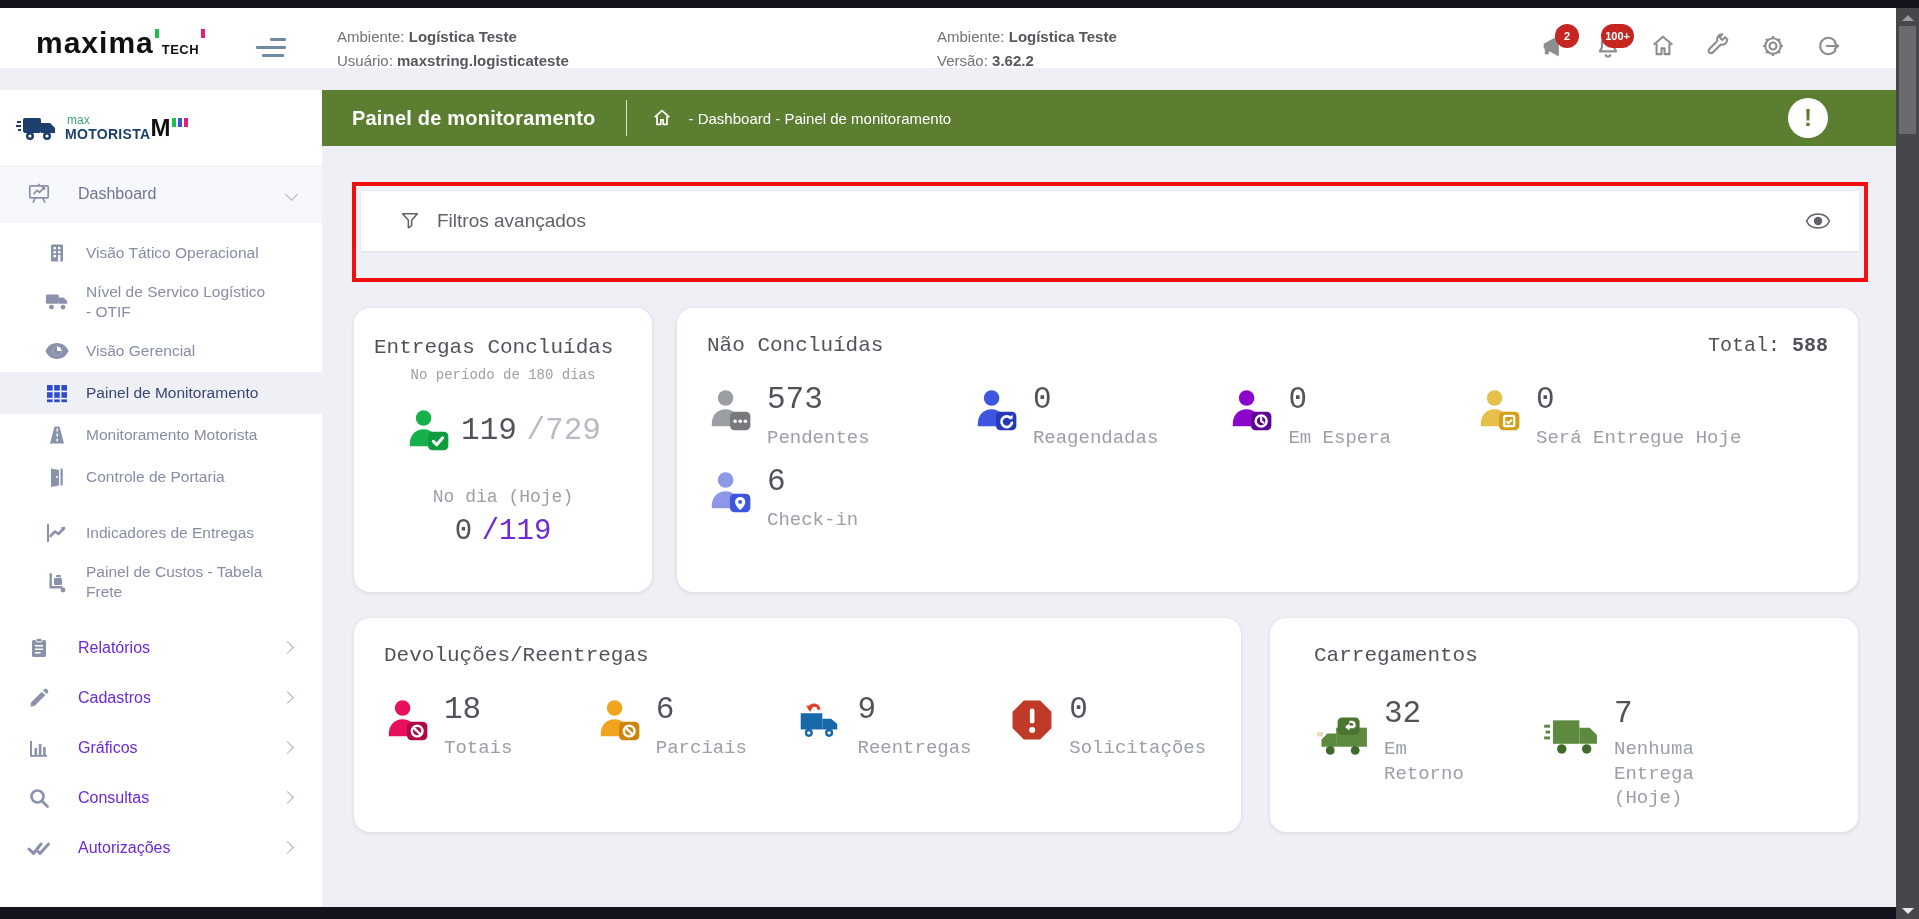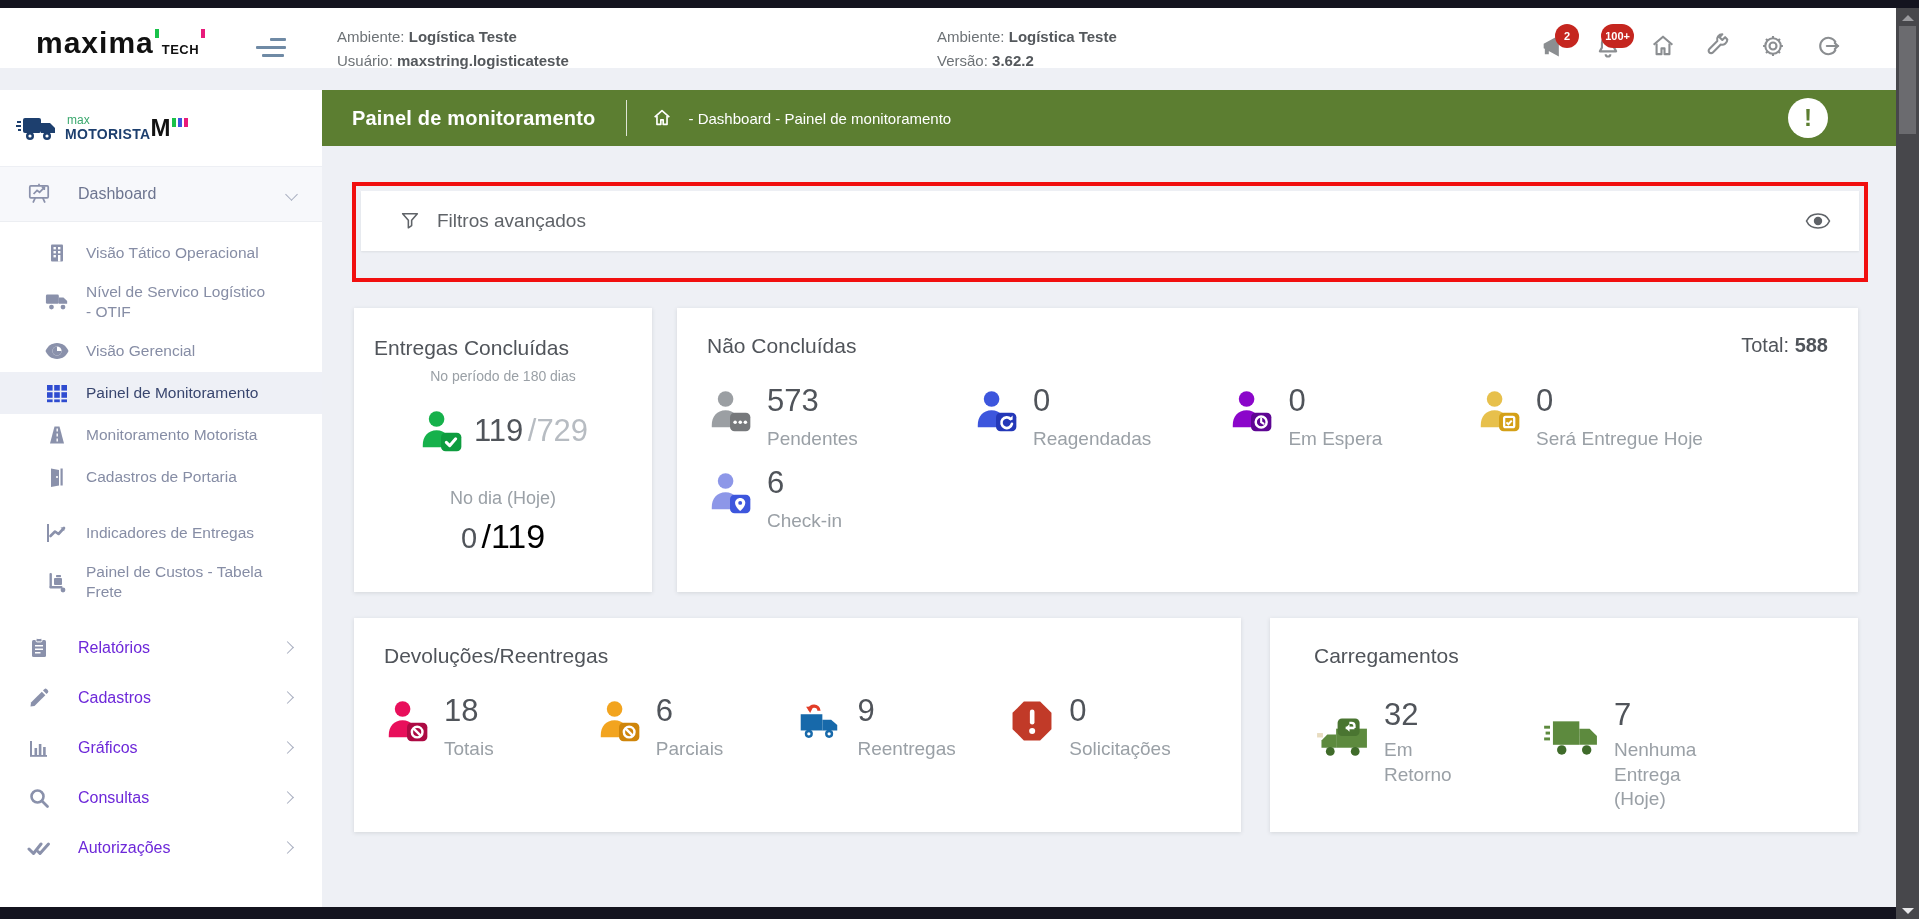--- a/index.html
+++ b/index.html
@@ -73,31 +73,31 @@
   .gb-alert{margin-left:auto;margin-right:68px;width:40px;height:40px;border-radius:50%;background:#fff;color:#5c7e31;
     font-weight:800;font-size:24px;display:flex;align-items:center;justify-content:center;cursor:pointer;}
   
   .main{position:absolute;top:146px;left:322px;width:1574px;height:761px;}
   .filter-annotation{position:absolute;left:30px;top:36px;width:1516px;height:100px;border:4px solid #f10f0f;box-sizing:border-box;}
   .filter-bar{position:absolute;left:5px;top:5px;right:5px;height:60px;background:#fff;display:flex;align-items:center;
     box-shadow:0 1px 2px rgba(60,64,67,.1);cursor:pointer;}
   .filter-bar .flabel{margin-left:16px;font-size:19px;color:#5f6368;}
   .filter-bar .funnel{margin-left:38px;}
   .filter-bar .eye{margin-left:auto;margin-right:28px;cursor:pointer;}
-  .card{position:absolute;background:#fff;border-radius:0;box-shadow:0 1px 4px rgba(60,64,67,.14);box-sizing:border-box;}
+  .card{position:absolute;background:#fff;border-radius:16px;box-shadow:0 1px 4px rgba(60,64,67,.14);box-sizing:border-box;font-family:Liberation Mono, monospace;}
   .card-title{font-size:21px;color:#50545a;}
   .card-entregas{left:32px;top:162px;width:298px;height:284px;padding:28px 20px;}
   .ce-period{font-size:14px;color:#9aa0a6;text-align:center;margin-top:8px;}
   .ce-row{display:flex;align-items:center;justify-content:center;gap:10px;margin-top:24px;}
   .ce-val{font-size:31px;color:#50545a;}
   .ce-total{font-size:31px;color:#b7bcc2;}
   .ce-day{font-size:18px;color:#9aa0a6;text-align:center;margin-top:34px;}
   .ce-dayrow{text-align:center;margin-top:8px;}
   .ce-dayval{font-size:29px;color:#50545a;}
-  .ce-daytotal{font-size:34px;color:#000000;}
+  .ce-daytotal{font-size:29px;color:#6d28d9;}
   .card-nao{left:355px;top:162px;width:1181px;height:284px;padding:26px 30px;}
   .cn-head{display:flex;align-items:flex-start;}
   .cn-total{margin-left:auto;font-size:20px;color:#50545a;}
   .cn-grid{margin-top:26px;display:grid;grid-template-columns:1.02fr .98fr .95fr 1.35fr;row-gap:14px;}
   .stat{display:flex;align-items:flex-start;gap:14px;}
   .stat .icon{width:46px;min-width:46px;height:46px;margin-top:4px;}
   .stat .val{font-size:31px;color:#50545a;line-height:1.1;}
   .stat .lab{font-size:19px;color:#9aa0a6;margin-top:9px;line-height:1.3;}
   .card-dev{left:32px;top:472px;width:887px;height:214px;padding:26px 30px;}
   .cd-grid{margin-top:26px;display:grid;grid-template-columns:1.05fr 1fr 1.05fr 1fr;}
@@ -290,21 +290,21 @@
       <span class="lbl">Monitoramento Motorista</span>
     </div>
     <div class="sub-item">
       <span class="sicon">
         <svg width="22" height="22" viewBox="0 0 22 22">
             <path d="M5 2.5l8 1.5v15.5l-8 1.5z" fill="#8a91ab"></path>
           <rect x="14.5" y="2.5" width="2.2" height="17" fill="#8a91ab"></rect>
             <circle cx="11" cy="11" r="1.1" fill="#fff"></circle>
           </svg>
       </span>
-      <span class="lbl">Cadastros de Portaria</span>
+      <span class="lbl">Controle de Portaria</span>
     </div>
     <div class="sub-item gap-top">
       <span class="sicon">
         <svg width="22" height="22" viewBox="0 0 22 22" fill="none">
             <path d="M2 2v18" stroke="#8a91ab" stroke-width="2"></path>
           <path d="M4.5 14l4.5-4.5 3.5 2.5 5.5-6" stroke="#8a91ab" stroke-width="2.6" stroke-linecap="round" stroke-linejoin="round"></path>
           <path d="M14.5 5.5l4-.3-.3 4z" fill="#8a91ab"></path>
           </svg>
       </span>
       <span class="lbl">Indicadores de Entregas</span>

